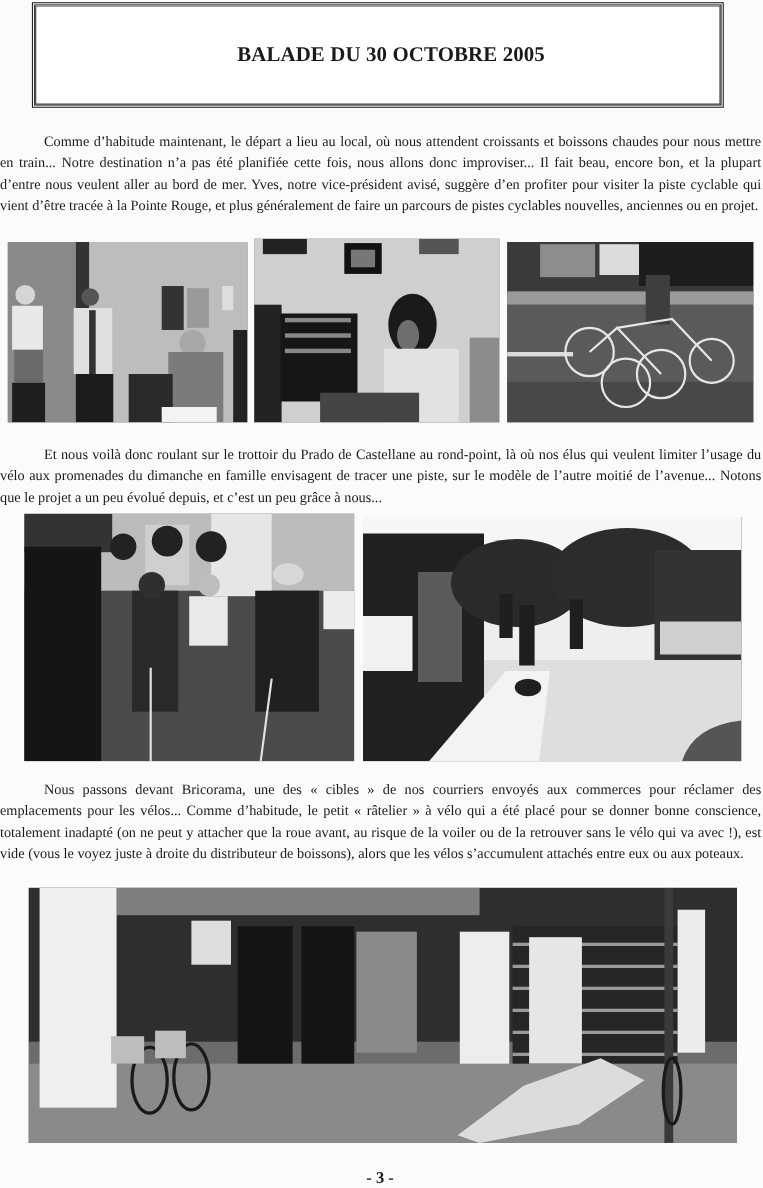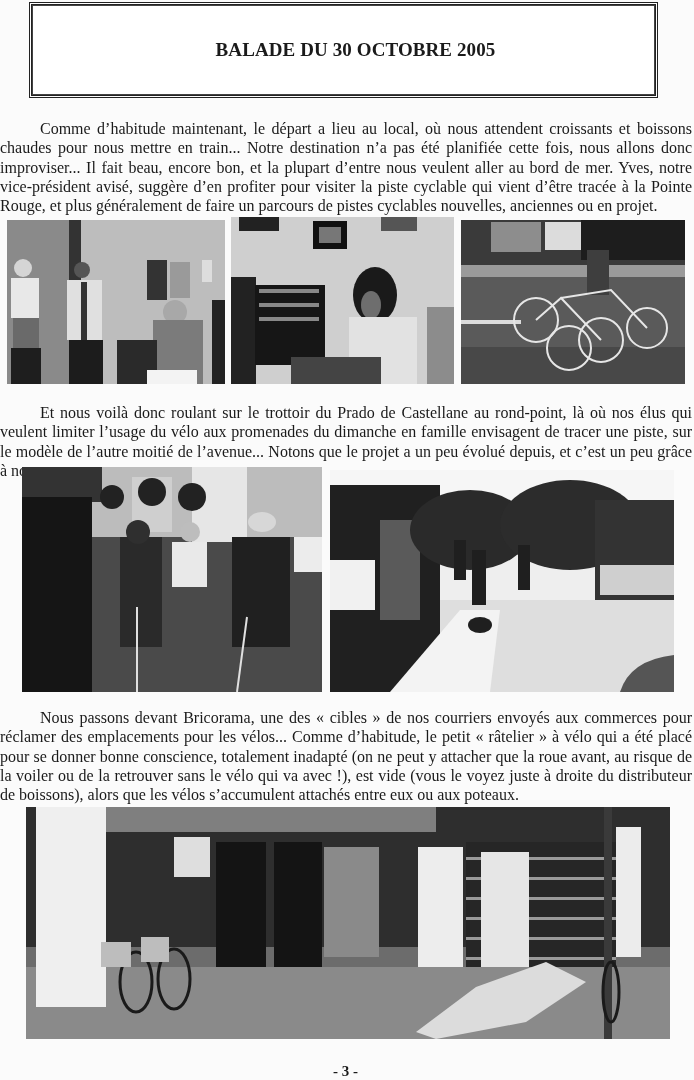--- a/index.html
+++ b/index.html
@@ -8,21 +8,21 @@
     font-family:"Liberation Serif","DejaVu Serif",serif; color:#1a1a1a;
   }
   .title-box {
     position:absolute; left:29px; top:2px; width:629px; height:96px;
     border:3px double #222; box-shadow:inset 0 0 0 1px #444;
     box-sizing:border-box; background:#fff;
     display:flex; flex-direction:column; align-items:center; justify-content:center;padding-left:24px;
   }
   .title-box .line { font-weight:bold; font-size:19px; line-height:22px; letter-spacing:0.1px; }
   .para {
-    position:absolute; left:0; width:692px; font-size:16px; line-height:19.3px;
+    position:absolute; left:0; width:692px; font-size:13px; line-height:19.3px;
     text-align:justify; text-align-last:left; margin:0;
   }
   .para .indent { display:inline-block; width:40px; }
   .photo { position:absolute; overflow:hidden; background:#777; }
   .photo svg { width:100%; height:100%; display:block; }
   .page-num { position:absolute; left:333px; top:1063px; font-size:15px; font-weight:bold; }
 </style>
 </head>
 <body>
 

